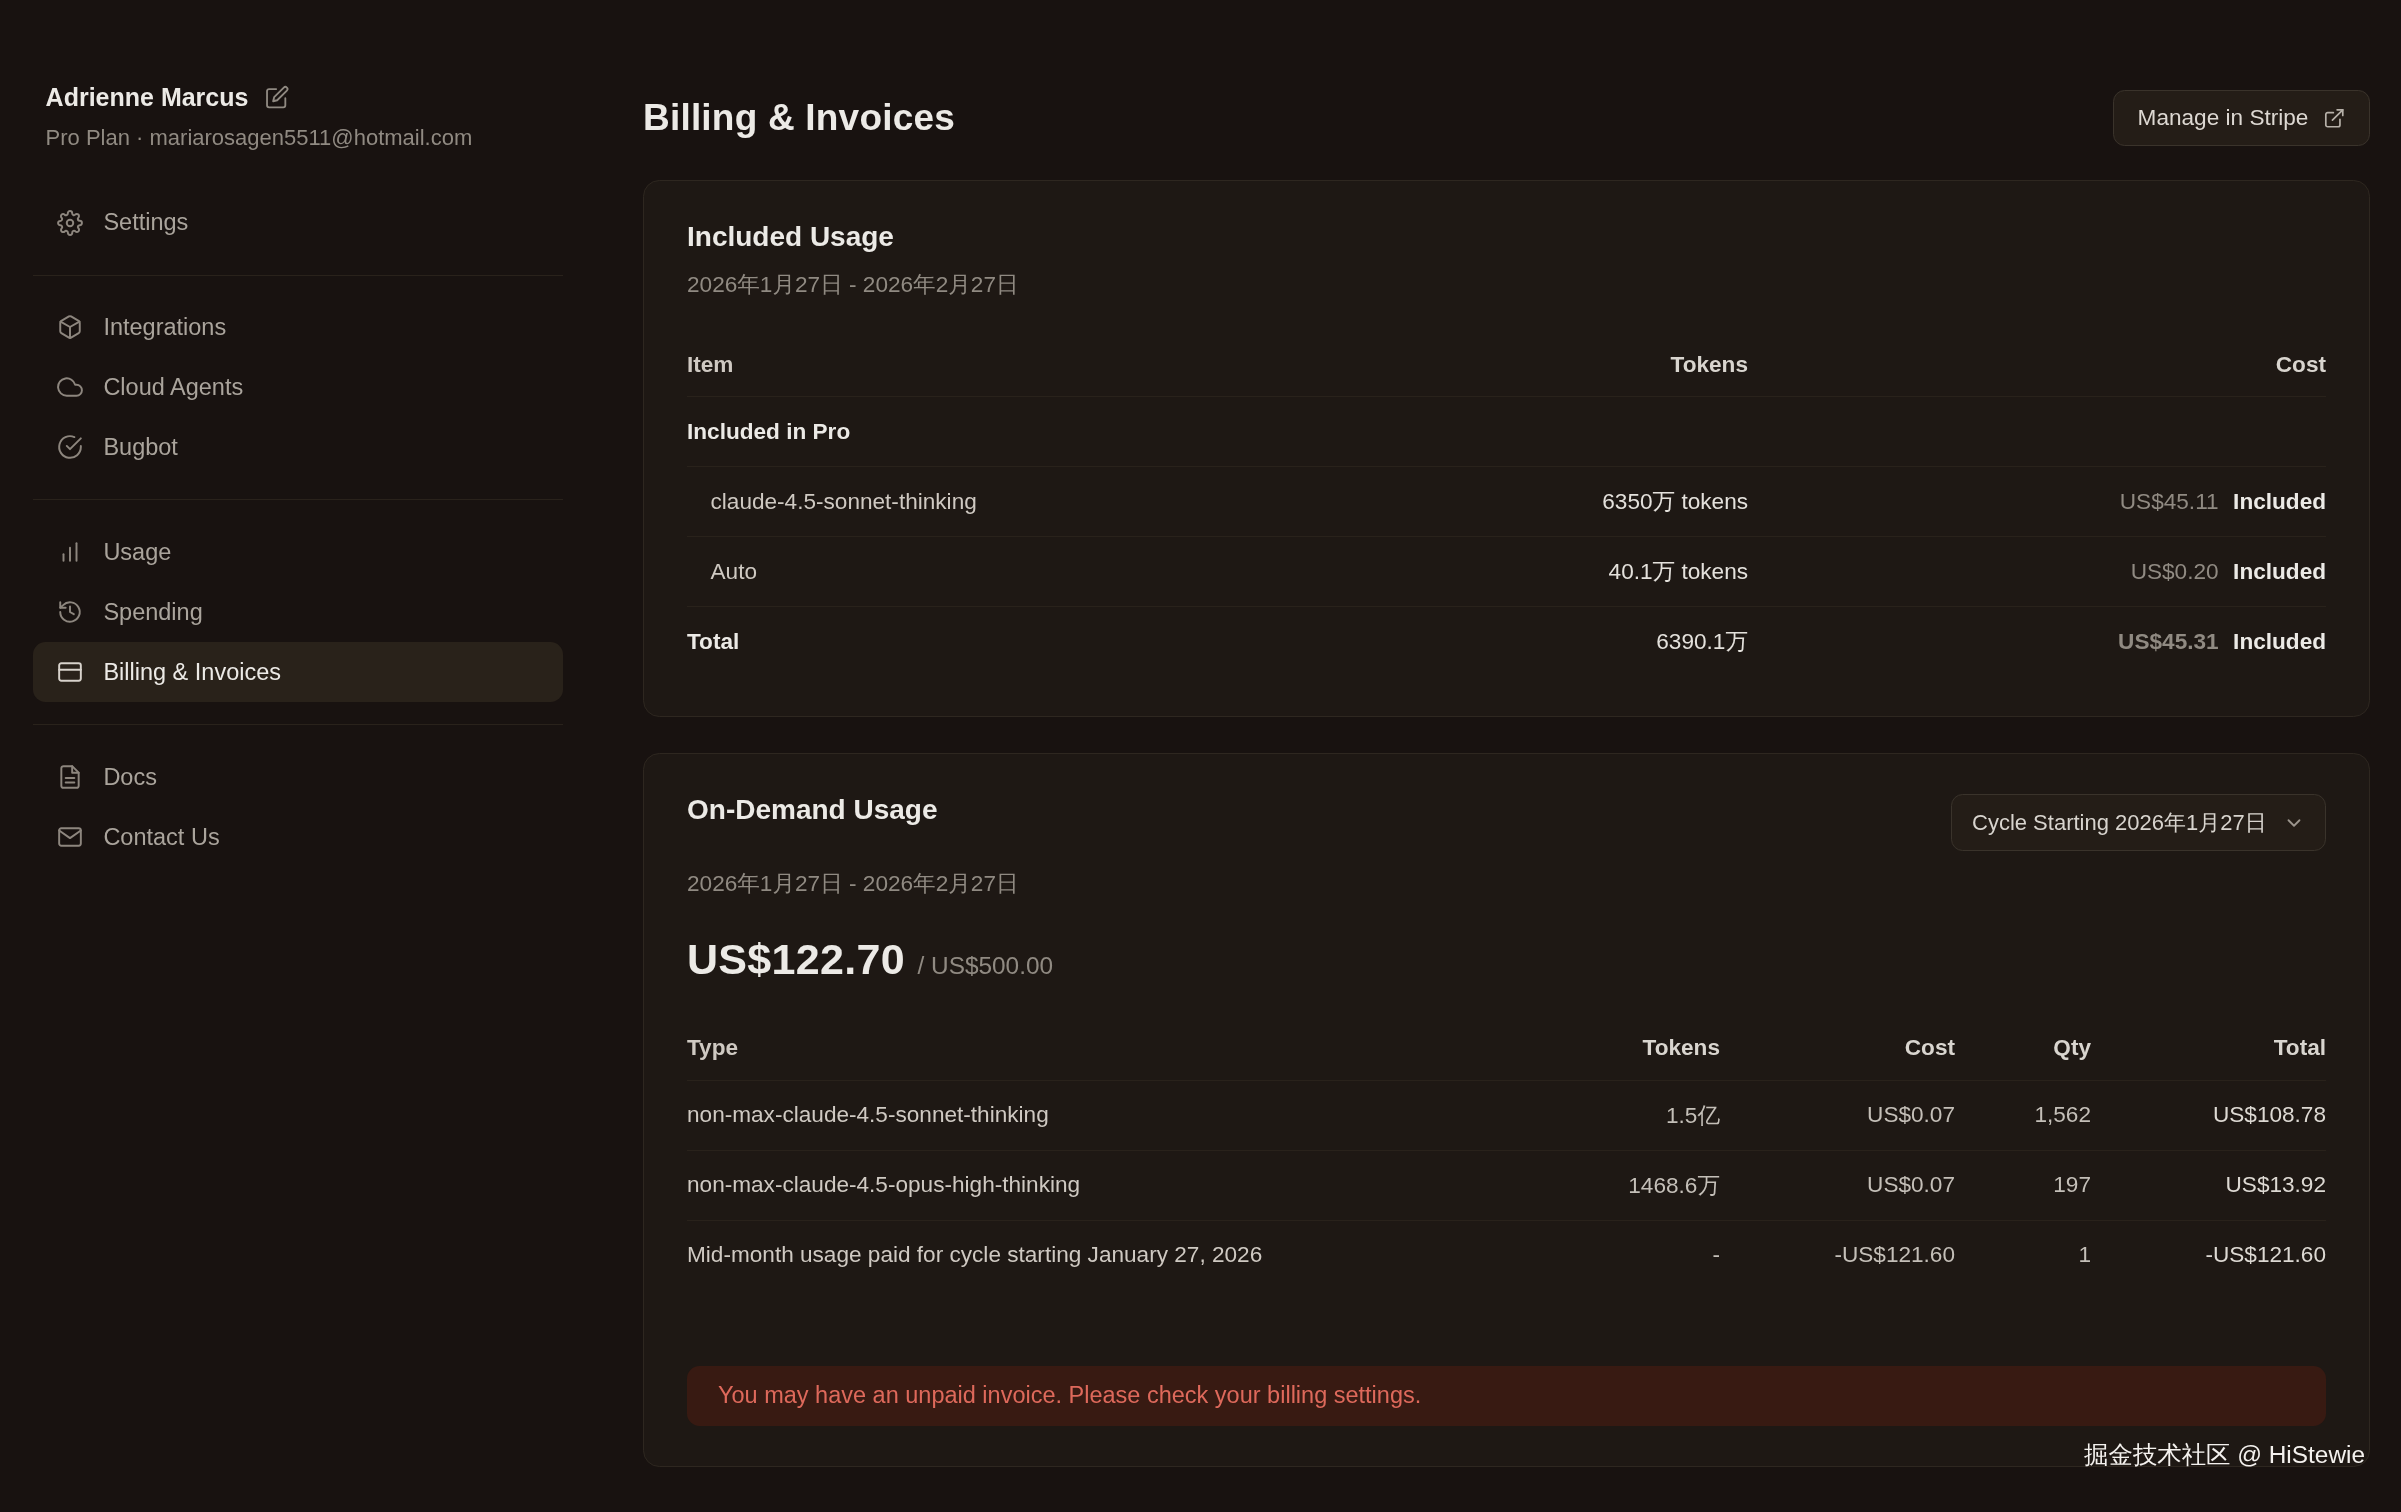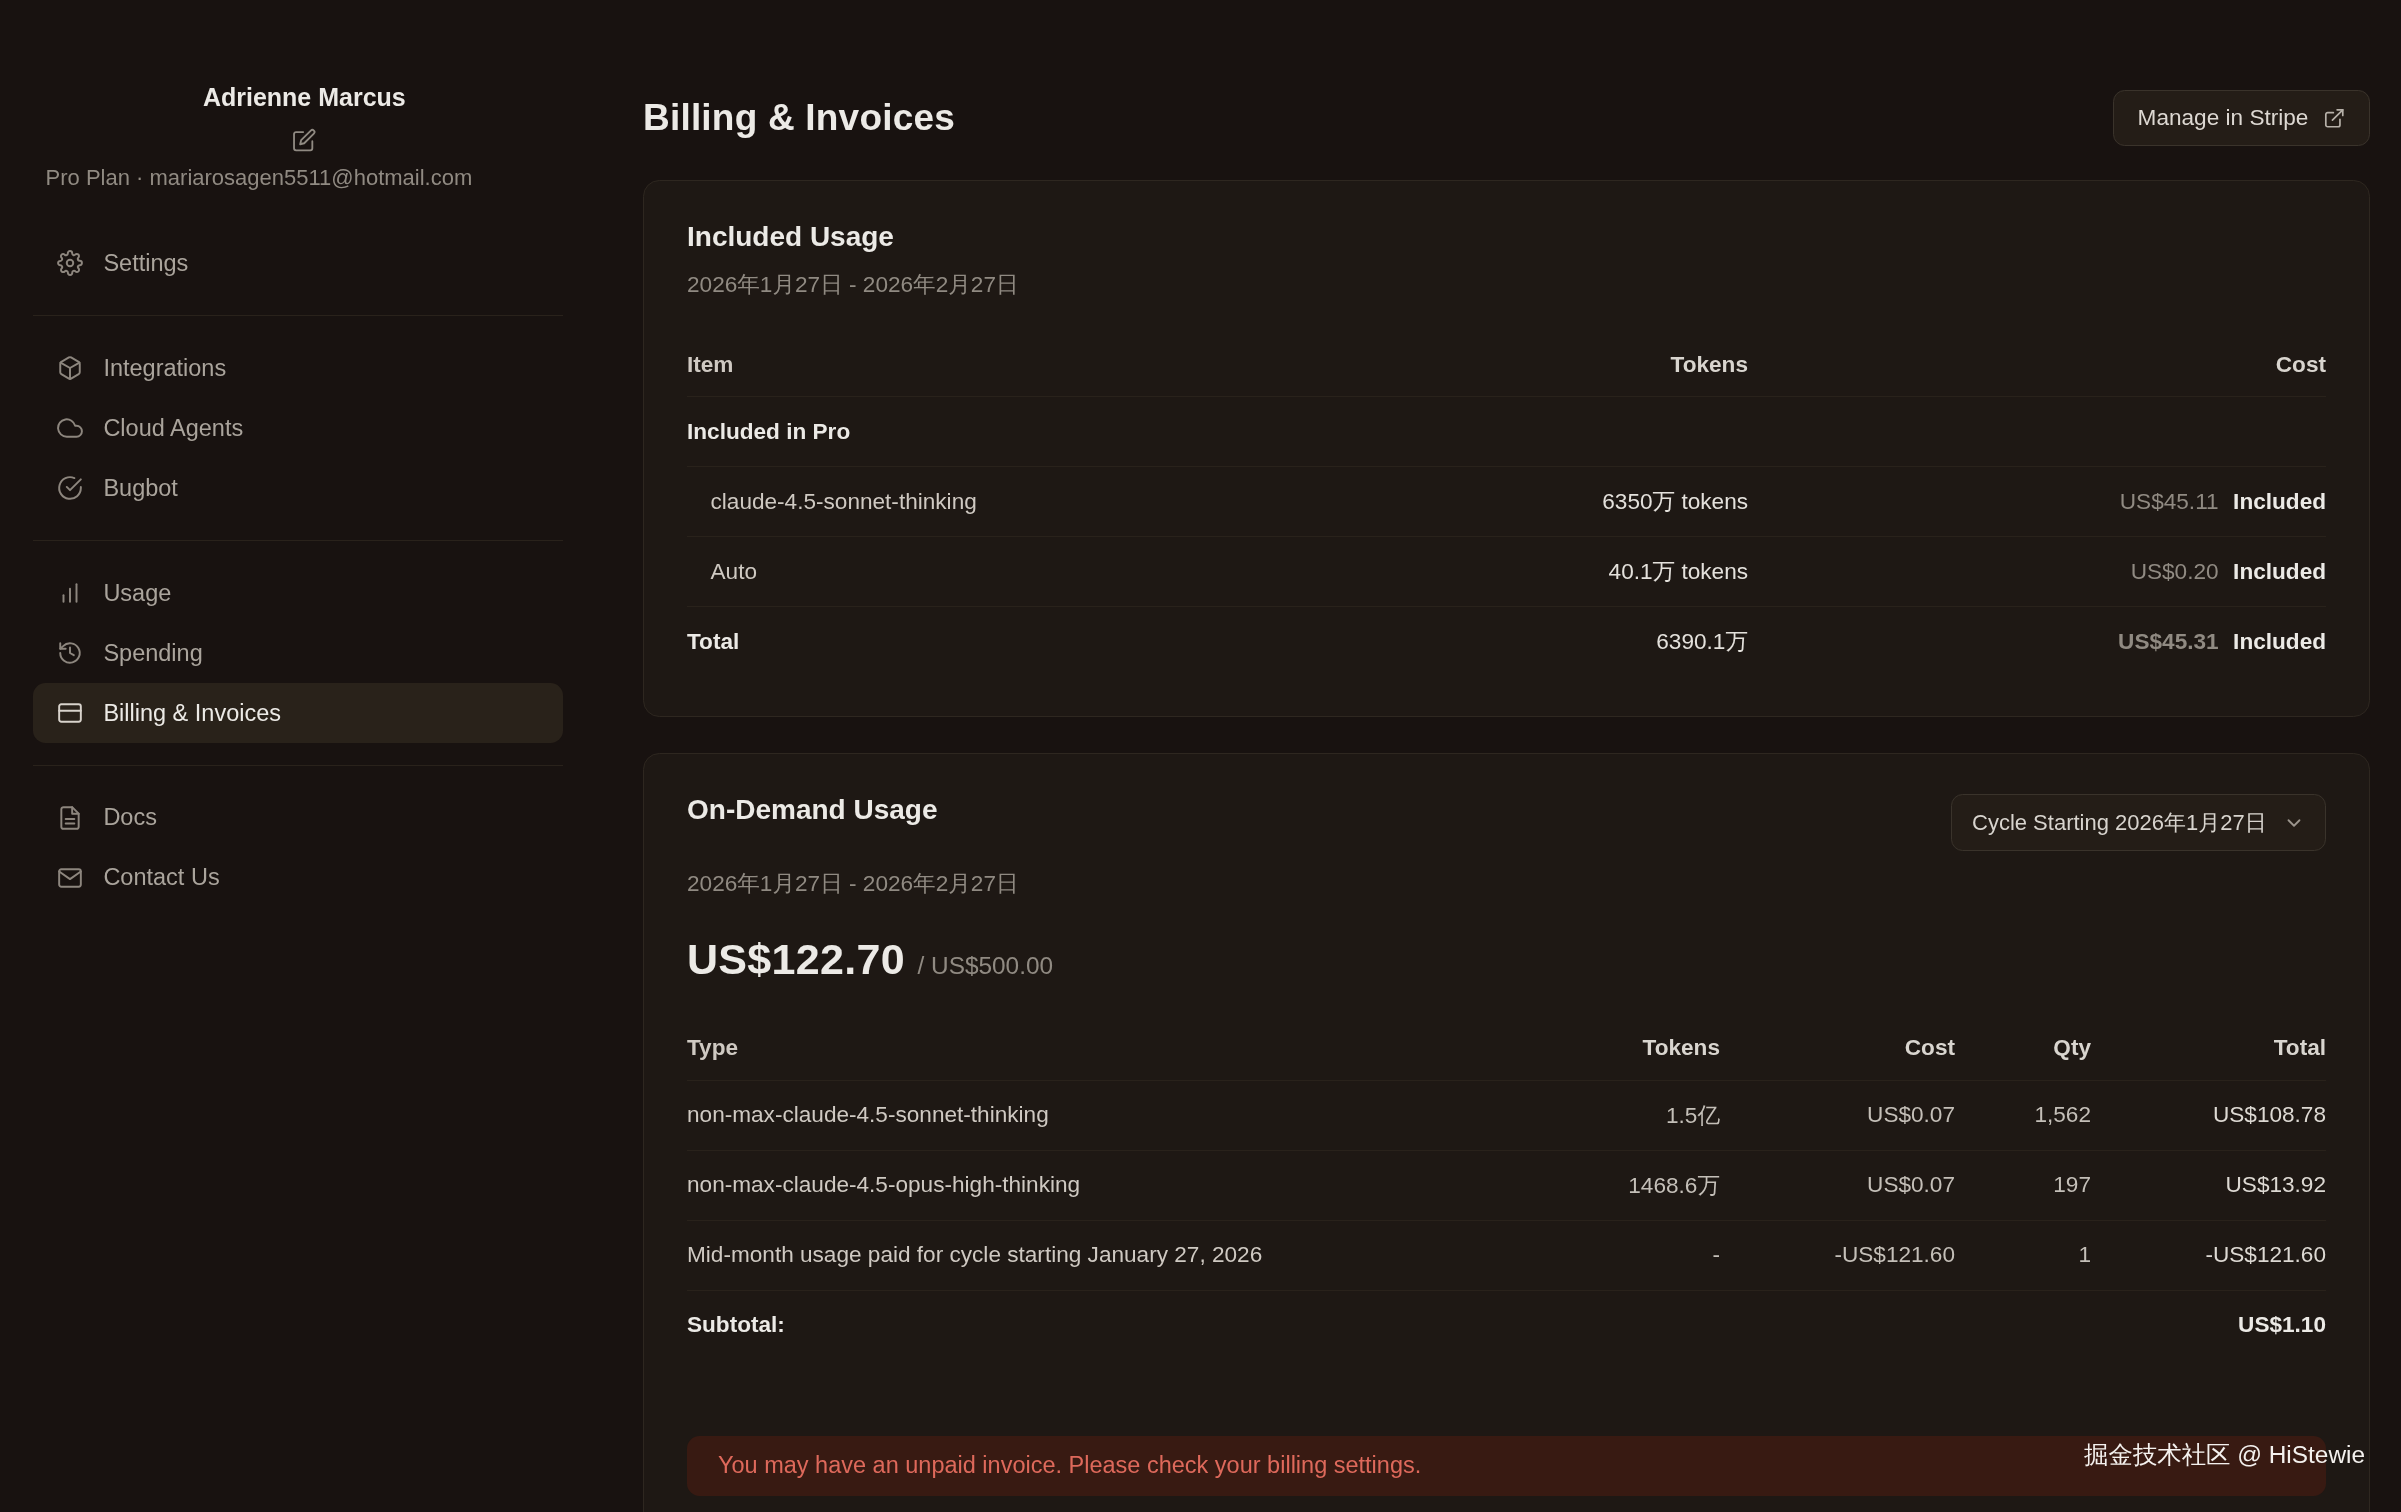--- a/index.html
+++ b/index.html
@@ -26,21 +26,21 @@
   }
   svg{display:block;}
 
   
   .sidebar{
     width:596px;
     flex:0 0 596px;
     padding:83px 33px 0 33px;
   }
   .user-block{padding-left:12.6px;}
-  .user-name-row{display:flex;align-items:center;gap:16.3px;flex-direction:column;}
+  .user-name-row{display:flex;align-items:center;gap:16.3px;}
   .user-name{font-size:25px;font-weight:700;color:var(--text);}
   .edit-icon{color:var(--muted);}
   .user-plan{margin-top:12.6px;font-size:22px;color:var(--muted);}
   .nav{margin-top:42px;}
   .nav-item{
     display:flex;align-items:center;gap:20px;
     height:60px;border-radius:12.6px;padding:0 24.4px;
     color:#aaa49c;font-size:23.5px;cursor:pointer;
   }
   .nav-item .icon{color:#8d867e;flex:0 0 auto;}
@@ -333,24 +333,20 @@
         <div class="c2-qty">197</div>
         <div class="c2-total">US$13.92</div>
       </div>
       <div class="trow">
         <div class="c2-type">Mid-month usage paid for cycle starting January 27, 2026</div>
         <div class="c2-tokens">-</div>
         <div class="c2-cost">-US$121.60</div>
         <div class="c2-qty">1</div>
         <div class="c2-total">-US$121.60</div>
       </div>
-      <div class="subtotal-row">
-        <span>Subtotal:</span>
-        <span>US$1.10</span>
-      </div>
     </div>
 
     <div class="warn-banner">
       <span>You may have an unpaid invoice. Please check your billing settings.</span>
     </div>
   </section>
 
 </main>
 
 <div class="watermark">掘金技术社区 @ HiStewie</div>

